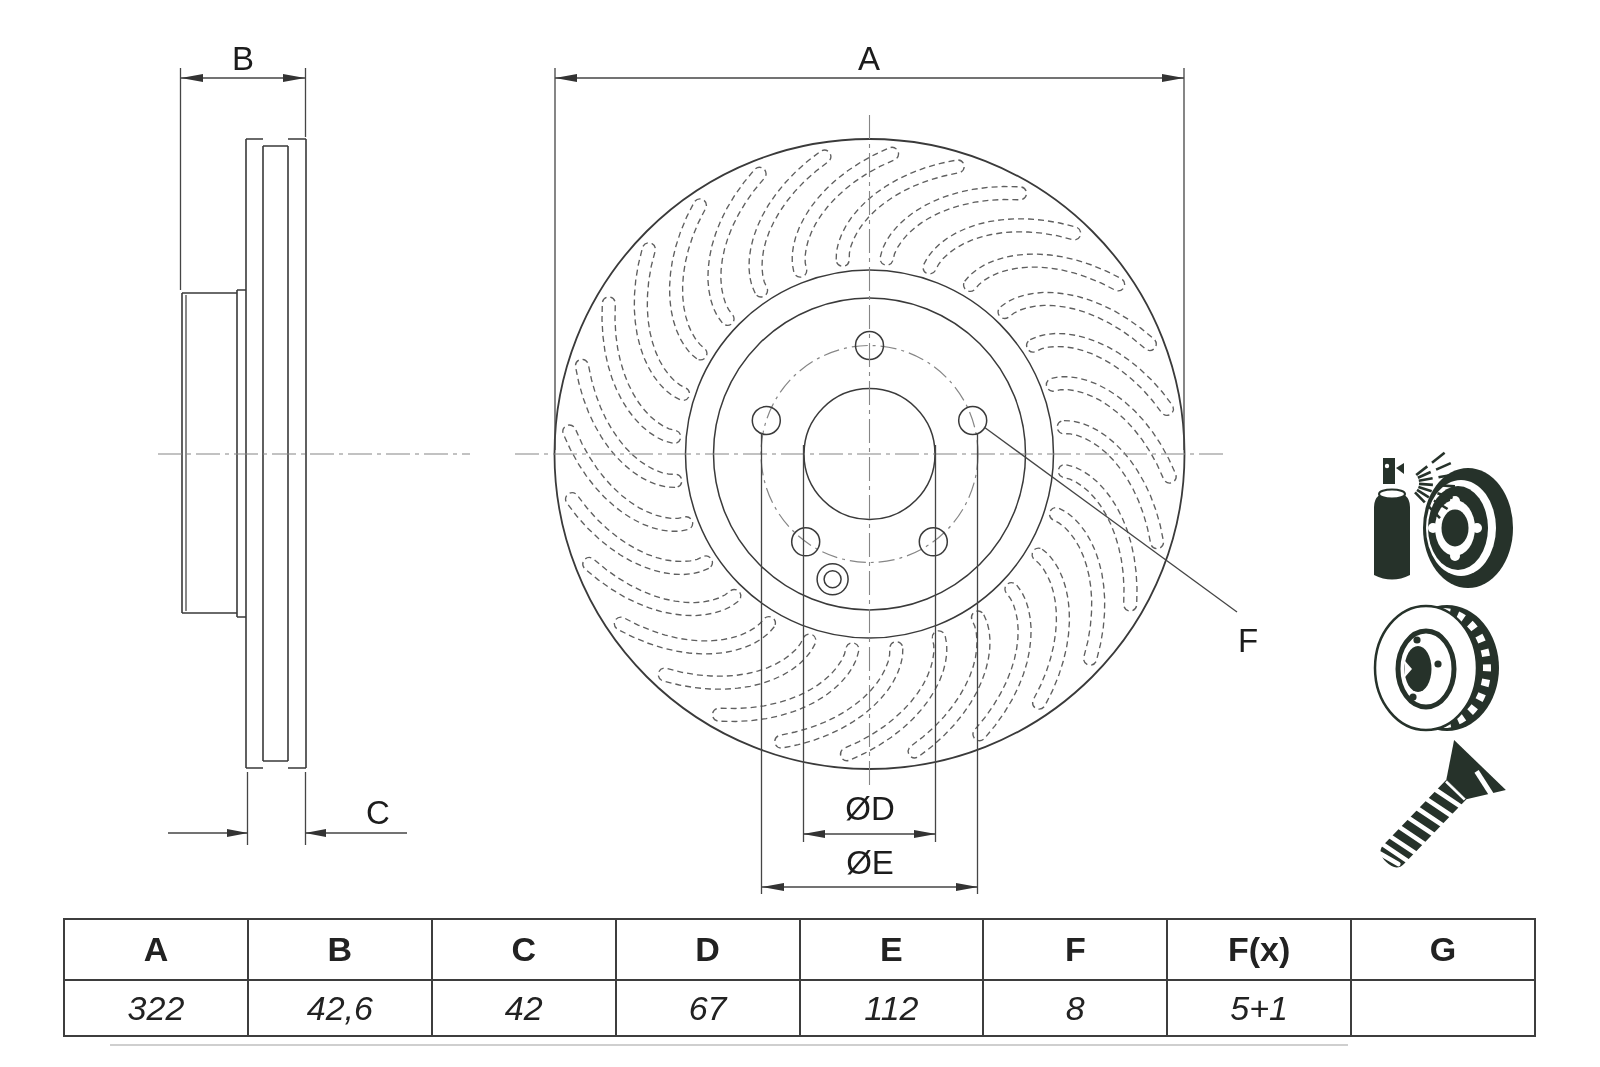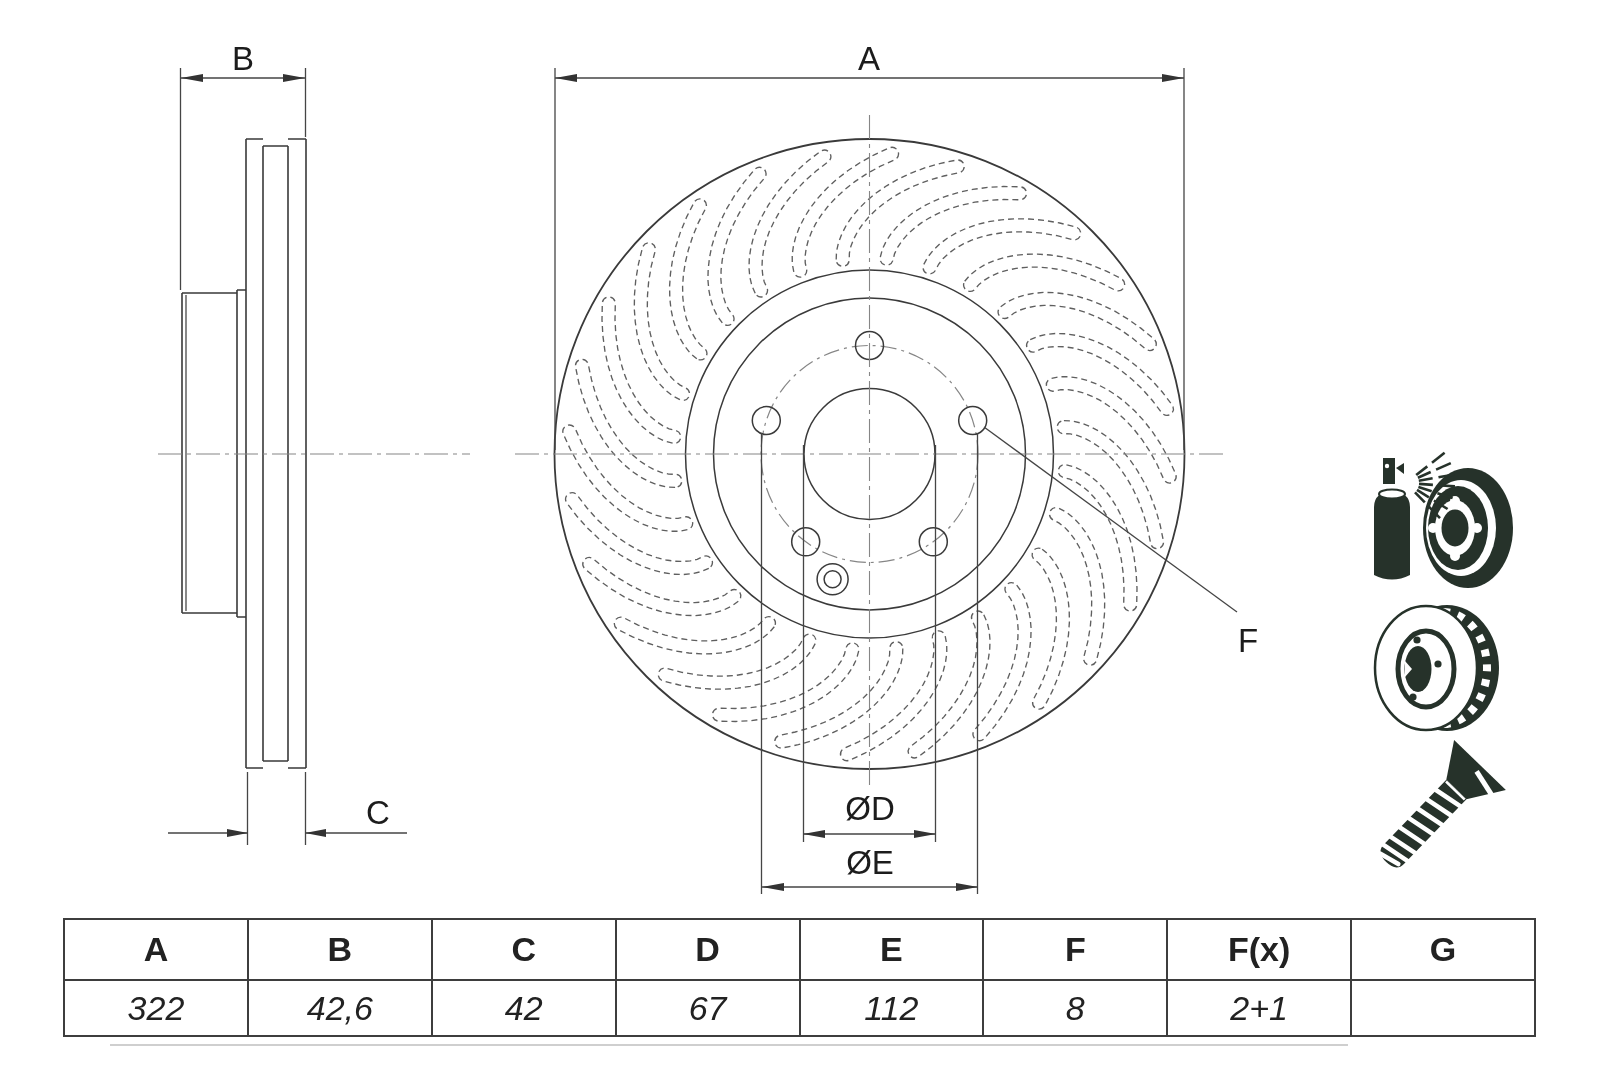--- a/index.html
+++ b/index.html
@@ -211,20 +211,20 @@
       <th>F(x)</th>
       <th>G</th>
     </tr>
     <tr>
       <td>322</td>
       <td>42,6</td>
       <td>42</td>
       <td>67</td>
       <td>112</td>
       <td>8</td>
-      <td>2+1</td>
+      <td>5+1</td>
       <td></td>
     </tr>
   </tbody>
     </table>
 
   <div id="under-line"></div>
 </div>
 
 </body></html>

